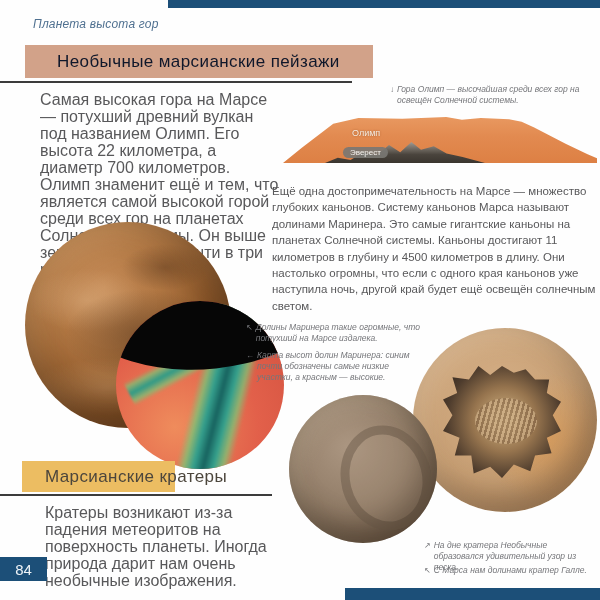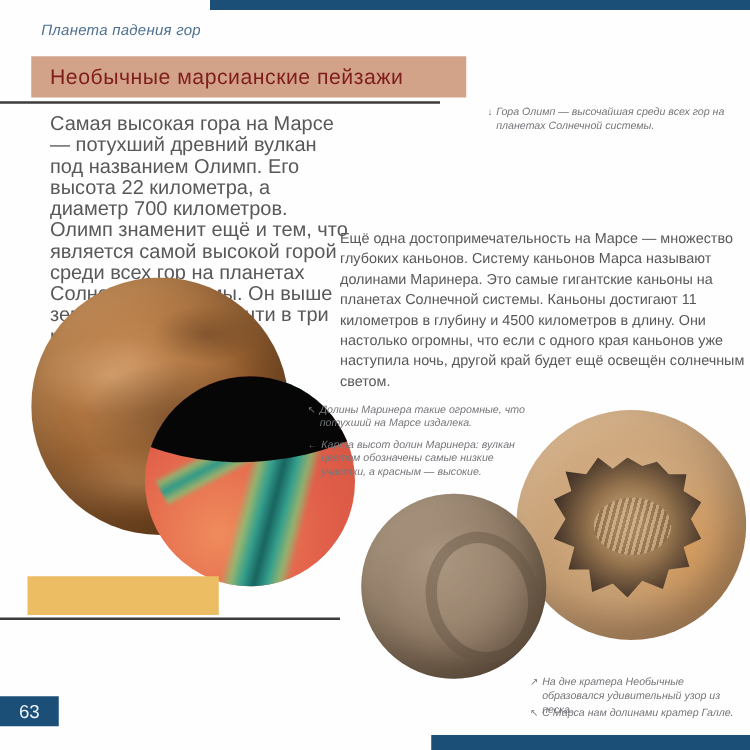--- a/index.html
+++ b/index.html
@@ -4,21 +4,21 @@
 <style>
   html,body{margin:0;padding:0;background:#ffffff;}
   #page{position:relative;width:600px;height:600px;background:#fefefe;overflow:hidden;
         font-family:"Liberation Sans",sans-serif;color:#58585a;}
   .abs{position:absolute;}
   
   .bar{background:#1c4f78;}
   .kicker{font-style:italic;font-size:12px;color:#4f7090;letter-spacing:.2px;}
   
   .banner1{background:#d2a289;}
-  .banner1-title{font-size:17px;font-weight:400;color:#7f1d1d;letter-spacing:.4px;line-height:33px;padding-left:15px;}
+  .banner1-title{font-size:17px;font-weight:400;color:#0f172a;letter-spacing:.4px;line-height:33px;padding-left:32px;}
   .banner2{background:#ecbd62;}
   .banner2-title{font-size:17px;font-weight:400;color:#4c463c;letter-spacing:.4px;white-space:nowrap;}
   .rule{background:#3c3c3c;height:2px;}
   .body-text{font-size:16px;line-height:17px;color:#58585a;}
   .body-text2{font-size:11.5px;line-height:16.4px;color:#58585a;}
   .caption{font-size:8.5px;line-height:11px;font-style:italic;color:#75767a;display:flex;}
   .caption .arr{flex:0 0 auto;margin-right:3px;font-style:normal;font-size:8px;}
   .pagenum{background:#1c4f78;color:#eef3f7;font-size:15px;display:flex;align-items:center;justify-content:center;}
   
   .mars{border-radius:50%;
@@ -66,73 +66,81 @@
   .lbl-olympus{font-size:9px;color:#f6ece2;text-shadow:0 0 2px rgba(120,60,20,.6);}
   .badge-everest{font-size:8px;color:#f4f2ef;background:rgba(122,119,115,.92);border-radius:7px;padding:1px 7px;}
 </style>
 </head>
 <body>
 
 <div id="page">
 
   <div class="abs bar" style="left:168px;top:0;width:432px;height:8px;"></div>
 
-  <div class="abs kicker" style="left:33px;top:17px;">Планета падения гор</div>
+  <div class="abs kicker" style="left:33px;top:17px;">Планета высота гор</div>
 
   <div class="abs banner1" style="left:25px;top:45px;width:348px;height:33px;">
     <div class="banner1-title">Необычные марсианские пейзажи</div>
   </div>
   <div class="abs rule" style="left:0;top:81px;width:352px;"></div>
 
   <div class="abs body-text" style="left:40px;top:91px;width:240px;">Самая высокая гора на Марсе — потухший древний вулкан под названием Олимп. Его высота 22 километра, а диаметр 700 километров. Олимп знаменит ещё и тем, что является самой высокой горой среди всех гор на планетах Солнечной системы. Он выше земного Эвереста почти в три раза.</div>
 
   <div class="abs caption" style="left:390px;top:84px;width:195px;">
     <span class="arr">↓</span>
-    <span>Гора Олимп — высочайшая среди всех гор на планетах Солнечной системы.</span>
+    <span>Гора Олимп — высочайшая среди всех гор на освещён Солнечной системы.</span>
   </div>
 
+  <div class="abs" style="left:283px;top:115px;width:314px;height:48px;">
+    <div class="volcano"></div>
+    <div class="abs everest" style="left:42px;top:24px;width:160px;height:24px;"></div>
+    <div class="abs lbl-olympus" style="left:69px;top:13px;">Олимп</div>
+    <div class="abs badge-everest" style="left:60px;top:32px;">Эверест</div>
+  </div>
 
   <div class="abs body-text2" style="left:272px;top:183px;width:326px;">Ещё одна достопримечательность на Марсе — множество глубоких каньонов. Систему каньонов Марса называют долинами Маринера. Это самые гигантские каньоны на планетах Солнечной системы. Каньоны достигают 11 километров в глубину и 4500 километров в длину. Они настолько огромны, что если с одного края каньонов уже наступила ночь, другой край будет ещё освещён солнечным светом.</div>
 
   <div class="abs mars" style="left:25px;top:222px;width:206px;height:206px;"></div>
 
   <div class="abs topo" style="left:116px;top:301px;width:168px;height:168px;">
     <div class="canyon"></div>
     <div class="branch"></div>
     <div class="space"></div>
   </div>
 
   <div class="abs caption" style="left:246px;top:322px;width:178px;">
     <span class="arr">↖</span>
     <span>Долины Маринера такие огромные, что потухший на Марсе издалека.</span>
   </div>
   <div class="abs caption" style="left:246px;top:350px;width:172px;">
     <span class="arr">←</span>
-    <span>Карта высот долин Маринера: вулкан цветом обозначены самые низкие участки, а красным — высокие.</span>
+    <span>Карта высот долин Маринера: синим почти обозначены самые низкие участки, а красным — высокие.</span>
   </div>
 
   <div class="abs victoria" style="left:413px;top:328px;width:184px;height:184px;">
     <div class="floor"></div>
     <div class="dunes"></div>
   </div>
 
   <div class="abs galle" style="left:289px;top:395px;width:148px;height:148px;">
     <div class="rim"></div>
   </div>
 
   <div class="abs banner2" style="left:22px;top:461px;width:153px;height:31px;"></div>
+  <div class="abs banner2-title" style="left:45px;top:467px;">Марсианские кратеры</div>
   <div class="abs rule" style="left:0;top:494px;width:272px;"></div>
 
+  <div class="abs body-text" style="left:45px;top:504px;width:240px;">Кратеры возникают из-за падения метеоритов на поверхность планеты. Иногда природа дарит нам очень необычные изображения.</div>
 
   <div class="abs caption" style="left:424px;top:540px;width:172px;">
     <span class="arr">↗</span>
     <span>На дне кратера Необычные образовался удивительный узор из песка.</span>
   </div>
   <div class="abs caption" style="left:424px;top:565px;width:176px;">
     <span class="arr">↖</span>
     <span>С Марса нам долинами кратер Галле.</span>
   </div>
 
-  <div class="abs pagenum" style="left:0;top:557px;width:47px;height:24px;">63</div>
+  <div class="abs pagenum" style="left:0;top:557px;width:47px;height:24px;">84</div>
 
   <div class="abs bar" style="left:345px;top:588px;width:255px;height:12px;"></div>
 
 </div>
 
 </body></html>

